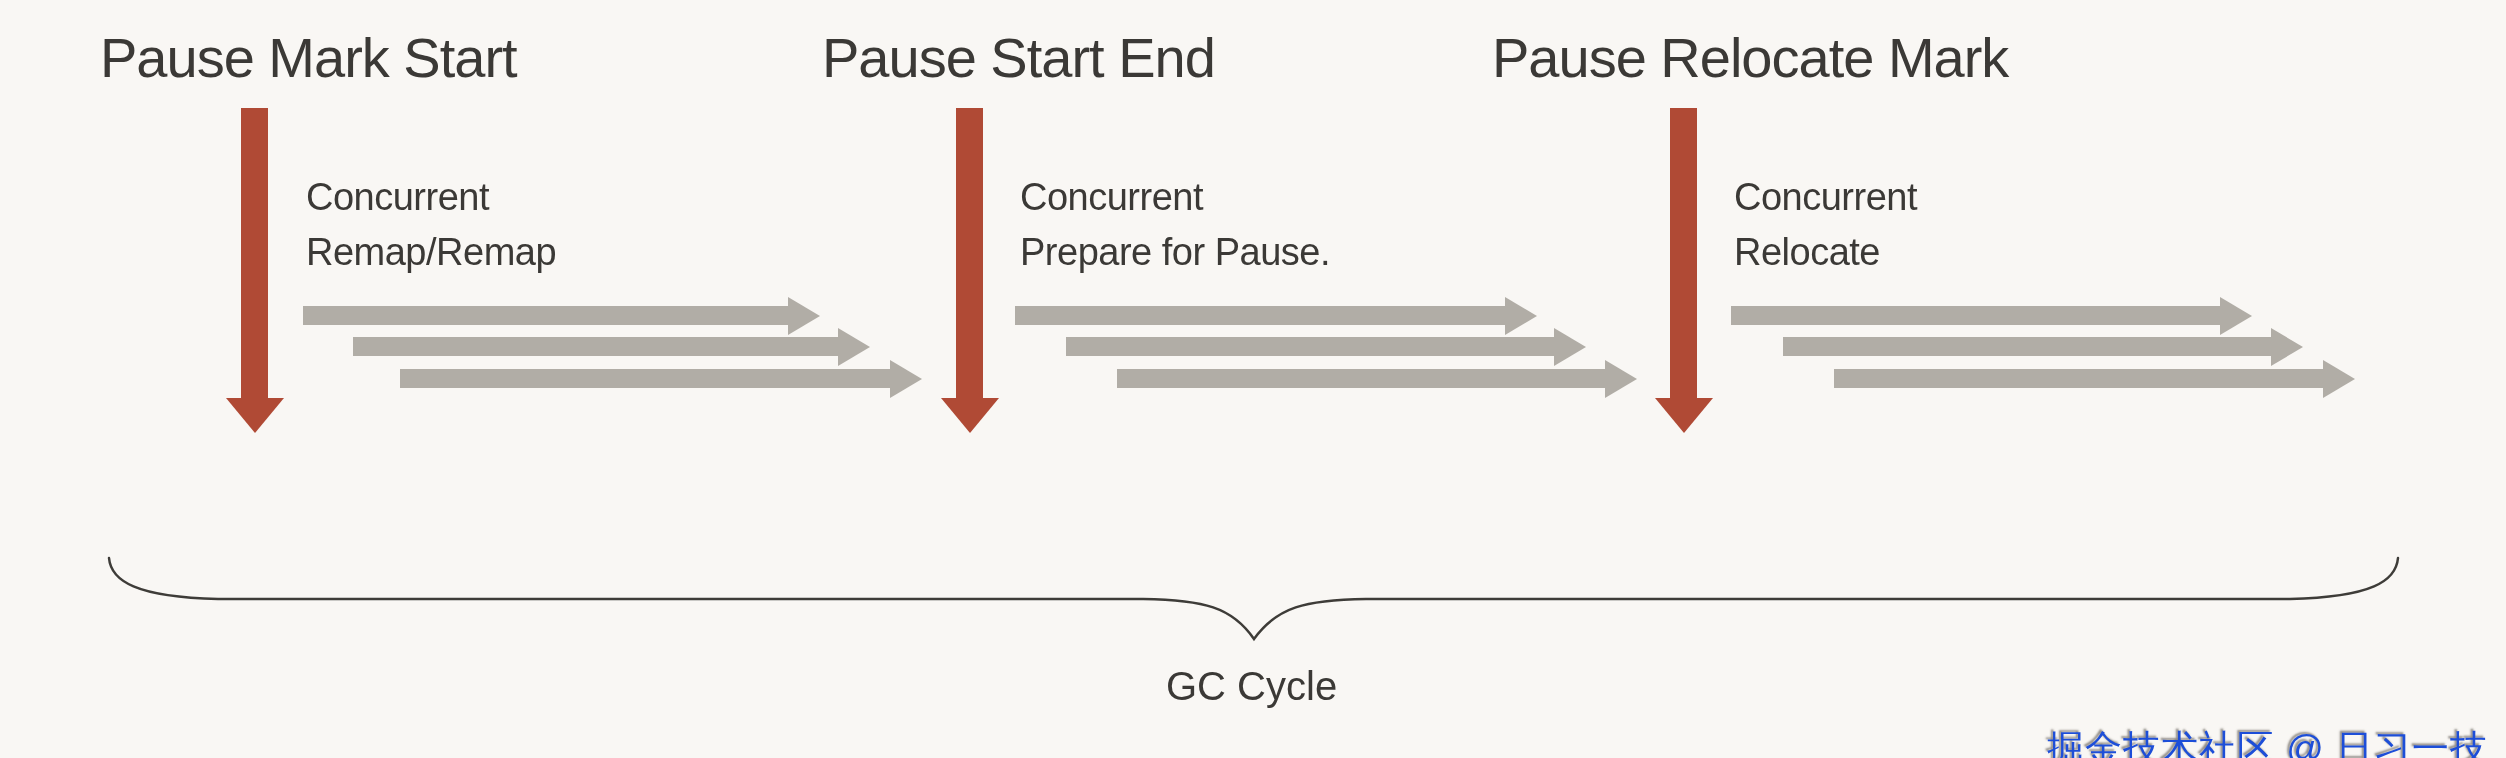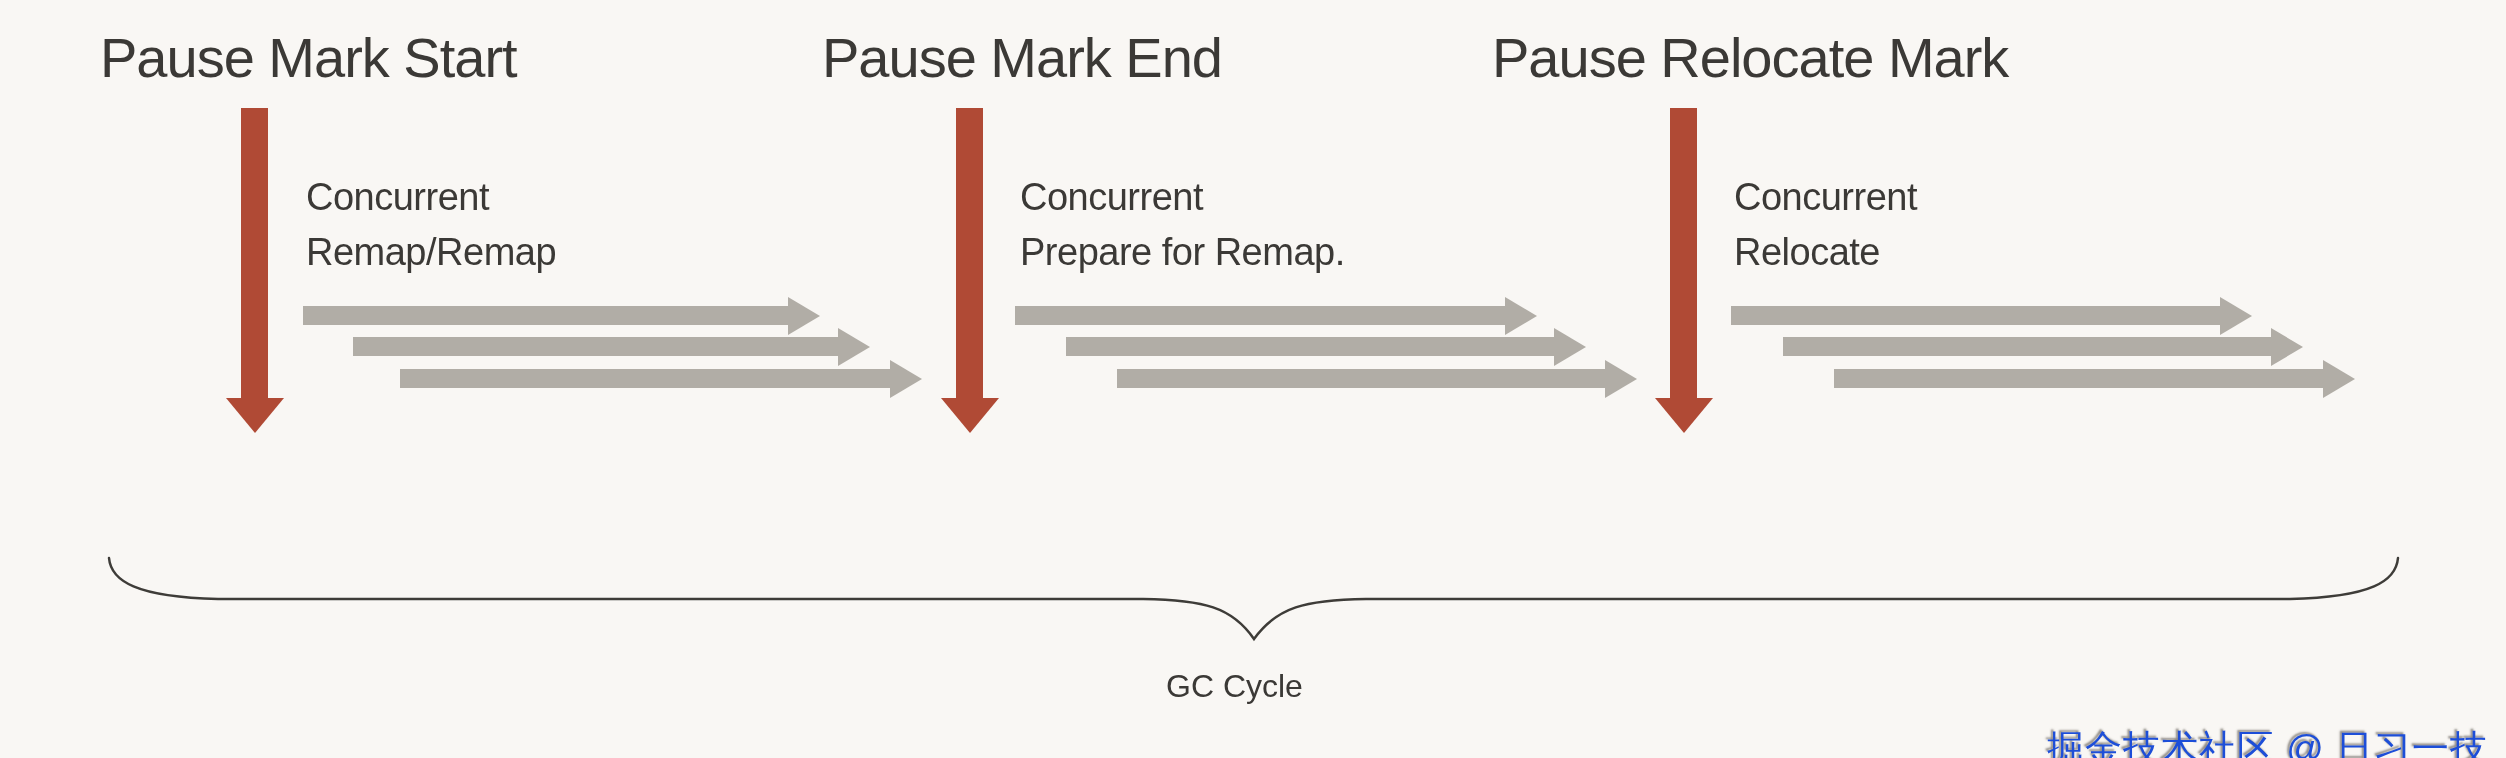--- a/index.html
+++ b/index.html
@@ -50,21 +50,21 @@
   }
   .thread-arrow .head{
     position:absolute;right:0;top:0;width:0;height:0;
     border-top:19px solid transparent;
     border-bottom:19px solid transparent;
     border-left:32px solid var(--gray);
   }
   .brace-svg{position:absolute;left:0;top:0;pointer-events:none;}
   .gc-cycle-label{
     position:absolute;left:1166px;top:660px;
-    font-size:32px;line-height:52px;
+    font-size:40px;line-height:52px;
     color:var(--ink);
     white-space:nowrap;
   }
   .watermark{
     position:absolute;right:18px;top:732px;
     font-size:37px;line-height:34px;
     letter-spacing:1px;
     color:#1d4ed8;
     text-shadow:-2px -2px 2px rgba(110,104,98,0.75);
     white-space:nowrap;
@@ -90,28 +90,28 @@
   </div>
   <div class="thread-arrow" style="left:353px;top:328px;width:517px">
     <div class="bar"></div>
     <div class="head"></div>
   </div>
   <div class="thread-arrow" style="left:400px;top:360px;width:522px">
     <div class="bar"></div>
     <div class="head"></div>
   </div>
 
-  <div class="pause-label" style="left:822px">Pause Mark End</div>
+  <div class="pause-label" style="left:822px">Pause Start End</div>
   <div class="pause-arrow" style="left:941px">
     <div class="shaft"></div>
     <div class="head"></div>
   </div>
   <div class="concurrent-label" style="left:1020px">
     <div>Concurrent</div>
-    <div>Prepare for Remap.</div>
+    <div>Prepare for Pause.</div>
   </div>
   <div class="thread-arrow" style="left:1015px;top:297px;width:522px">
     <div class="bar"></div>
     <div class="head"></div>
   </div>
   <div class="thread-arrow" style="left:1066px;top:328px;width:520px">
     <div class="bar"></div>
     <div class="head"></div>
   </div>
   <div class="thread-arrow" style="left:1117px;top:360px;width:520px">

